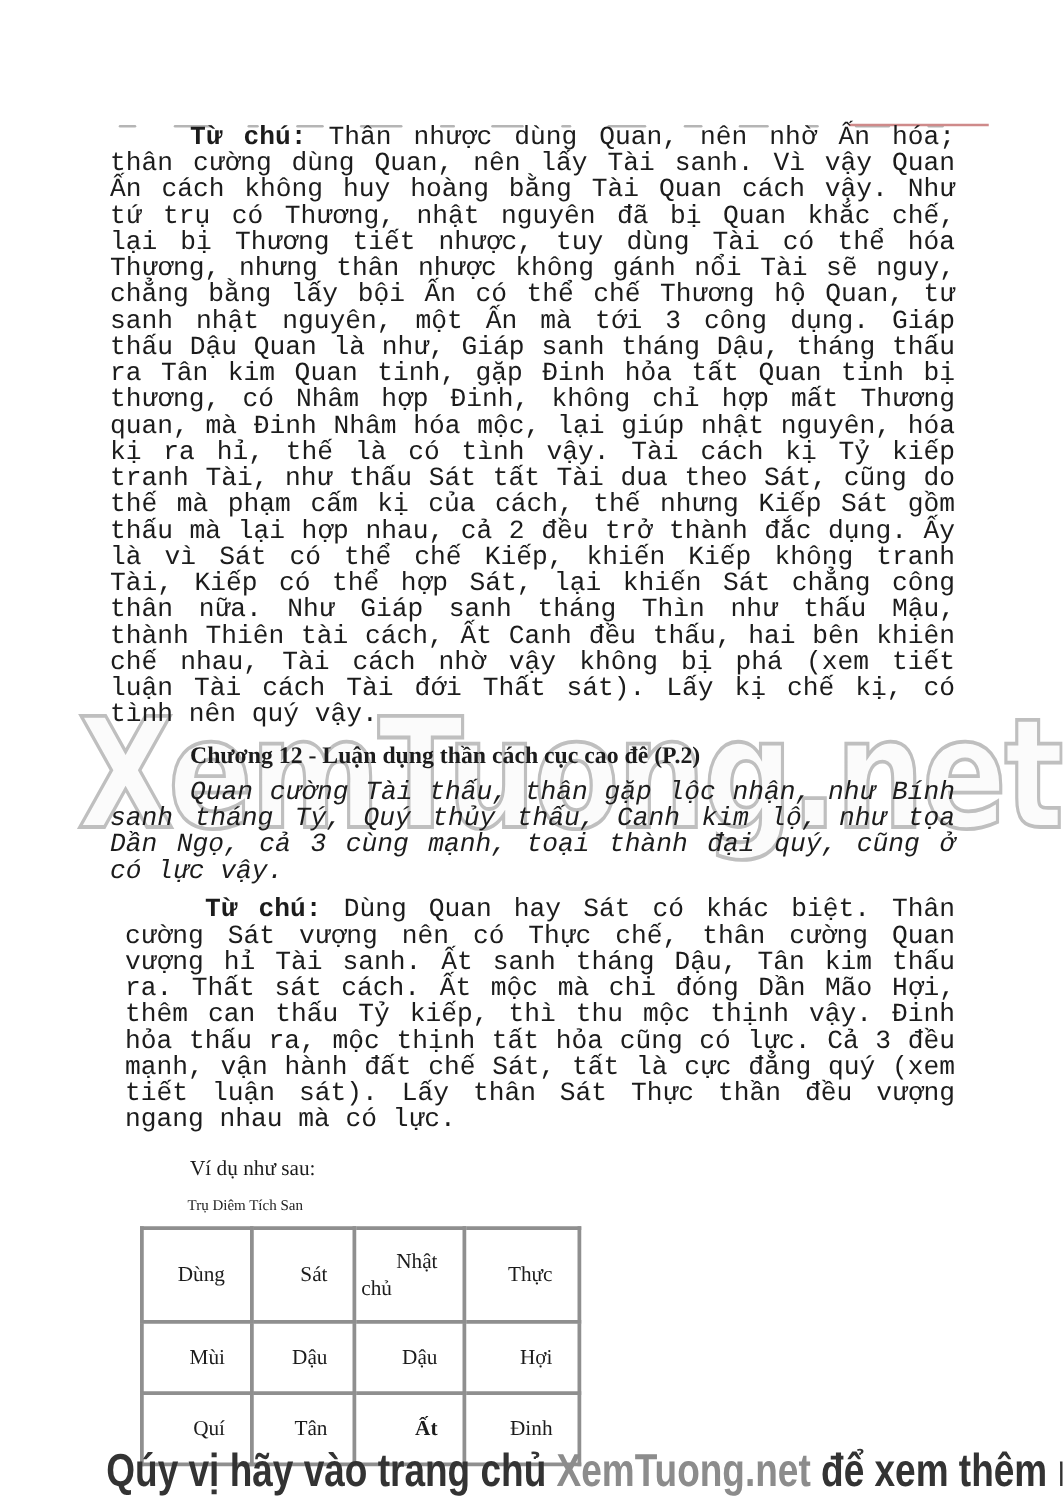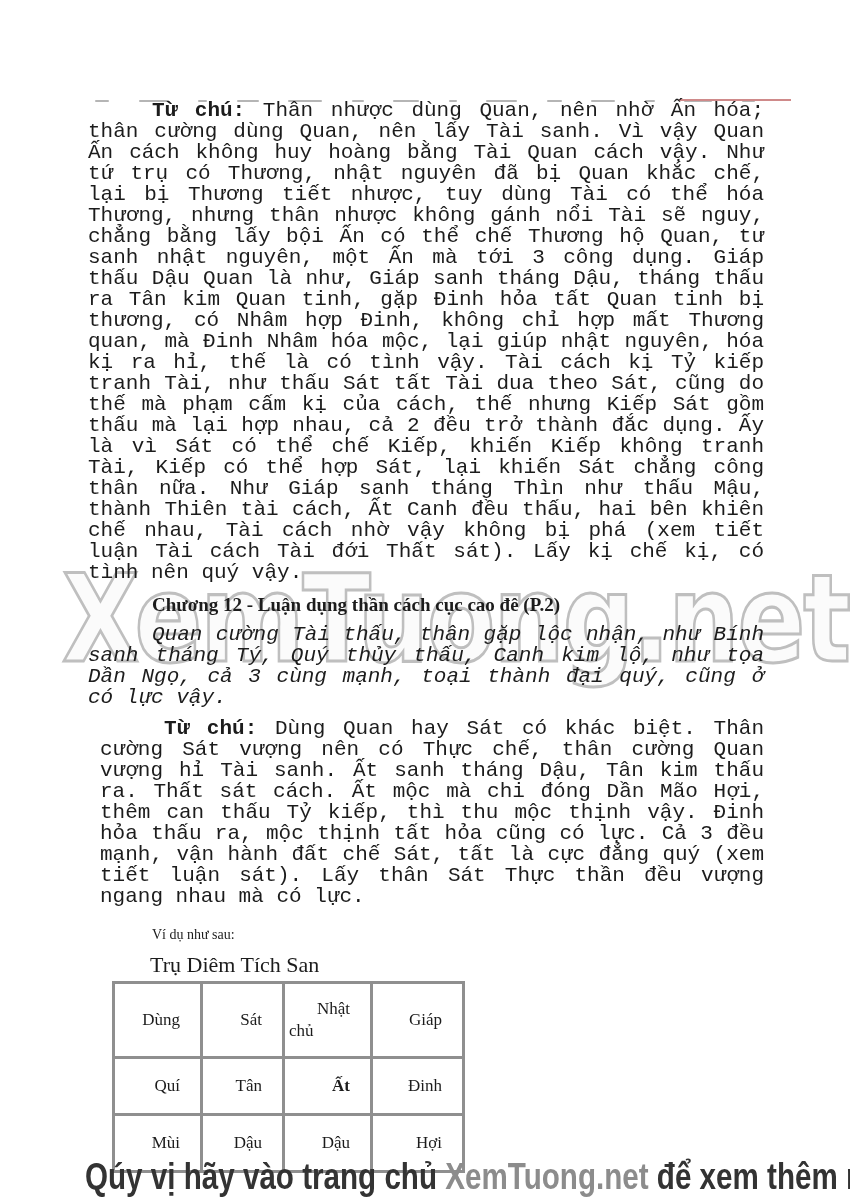--- a/index.html
+++ b/index.html
@@ -43,22 +43,22 @@
     text-indent:64px;margin:0 0 0 0;font-family:Liberation Mono, monospace;
   }
   .para + .para{margin-top:10px;margin-left:12px;}
   .lead{font-weight:bold;}
   .italic{font-style:italic;}
   .italic .lead{font-style:italic;}
   .heading{
     font-size:19px;font-weight:bold;line-height:21px;
     margin:11px 0 9px 64px;
   }
-  .intro-line{font-size:14px;margin:17px 0 0 64px;line-height:21px;}
-  .pillar-title{font-size:22px;margin:9px 0 6px 62px;line-height:21px;}
+  .intro-line{font-size:17px;margin:17px 0 0 64px;line-height:21px;}
+  .pillar-title{font-size:12px;margin:9px 0 6px 62px;line-height:21px;}
   .pillar-title-2{margin-top:60px;}
 
   table.bazi{
     border-collapse:collapse;table-layout:fixed;
     margin-left:24px;
   }
   table.bazi td{
     border:3px solid #8f8f8f;
     font-size:17px;
     text-align:right;vertical-align:middle;
@@ -132,33 +132,33 @@
         <col style="width:88px">
           <col style="width:82px">
           <col style="width:88px">
           <col style="width:92px">
       </colgroup>
       <tbody>
           <tr class="row-tall">
         <td>Dùng</td>
         <td>Sát</td>
         <td class="cell-wrap">Nhật chủ</td>
-        <td>Giáp</td>
+        <td>Thực</td>
+      </tr>
+      <tr>
+        <td>Mùi</td>
+        <td>Dậu</td>
+        <td>Dậu</td>
+        <td>Hợi</td>
       </tr>
       <tr>
         <td>Quí</td>
         <td>Tân</td>
         <td class="cell-bold">Ất</td>
         <td>Đinh</td>
-      </tr>
-      <tr>
-        <td>Mùi</td>
-        <td>Dậu</td>
-        <td>Dậu</td>
-        <td>Hợi</td>
       </tr>
     </tbody>
       </table>
 
     <div class="pillar-title pillar-title-2">Trụ Thương Chấn</div>
 
 
     <div class="page-number">72</div>
 
   </div>

